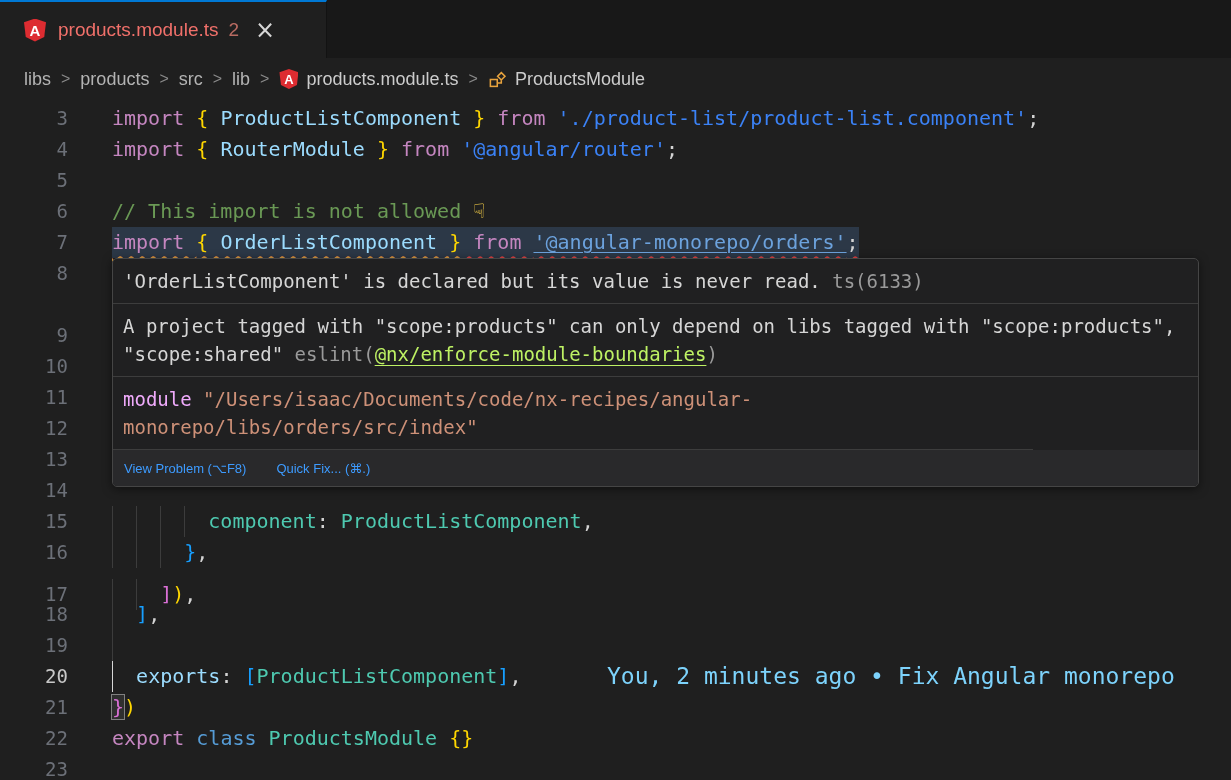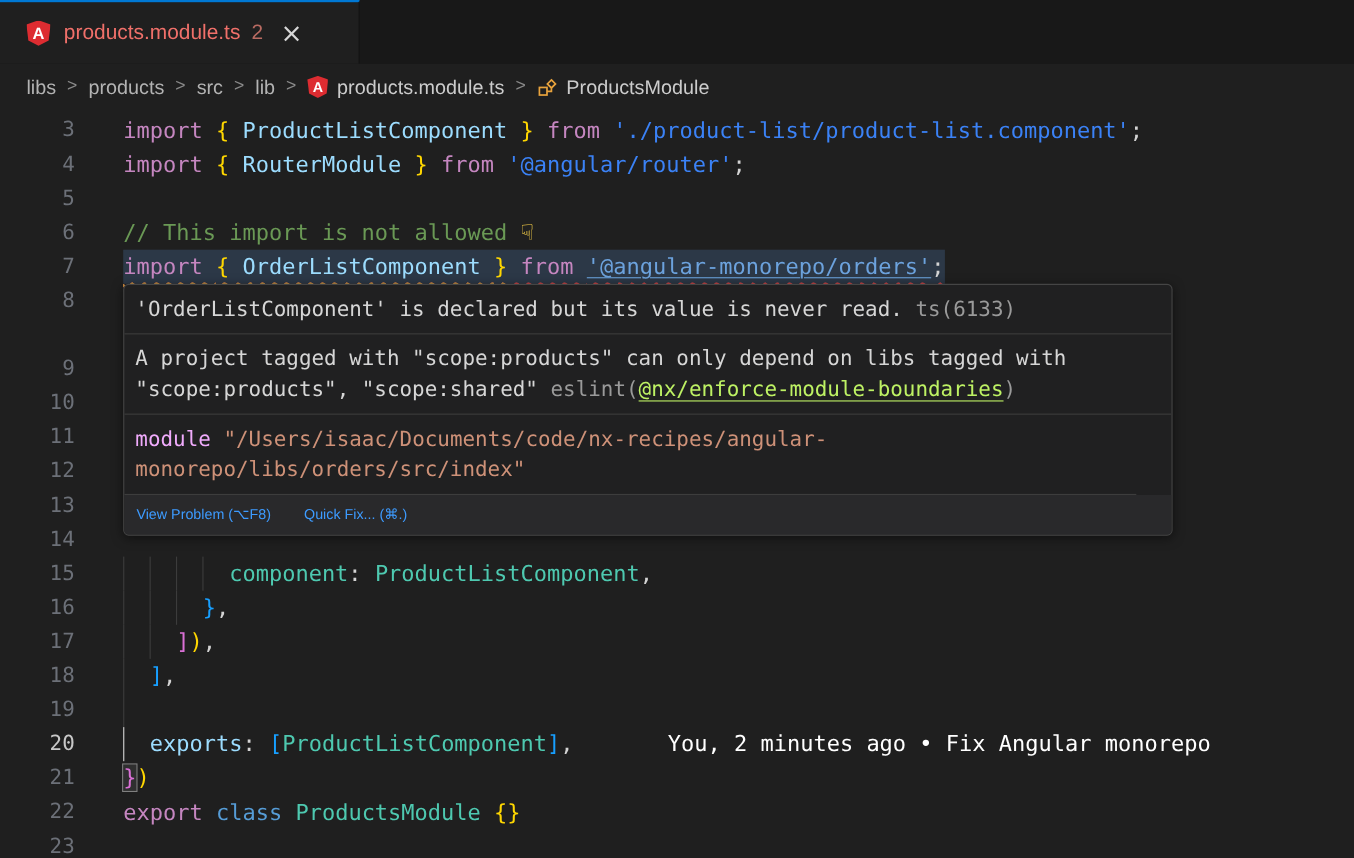--- a/index.html
+++ b/index.html
@@ -53,24 +53,24 @@
   .tok-b2m { color:#DA70D6; outline:1px solid #808080; background:rgba(120,120,120,0.18); }
   .tok-emoji { color:#ffd64a; font-family:"DejaVu Sans",sans-serif; }
   .tok-strlink { color:#6ca2dd; text-decoration:underline; text-decoration-color:#6ca2dd;
                  text-underline-offset:3px; text-decoration-thickness:1px; }
 
   .hl-line { background:rgba(70,110,155,0.32); }
   .sq-err  { text-decoration:underline wavy #e54545; text-underline-offset:7px; text-decoration-thickness:1.5px; }
   .sq-warn { text-decoration:underline wavy #d7a141; text-underline-offset:7px; text-decoration-thickness:1.5px; }
 
   .blame { position:absolute; left:607px; top:0; font-family:"DejaVu Sans Mono",monospace;
-           font-size:20px; line-height:31px; color:#ffffff; }
-
-  
-  .hover { position:absolute; left:112px; top:258px; width:954px; background:#202021;
+           font-size:23px; line-height:31px; color:#7dd3fc; }
+
+  
+  .hover { position:absolute; left:112px; top:258px; width:1087px; background:#202021;
            border:1px solid #454545; border-radius:5px; z-index:10; overflow:hidden;
            box-shadow:0 2px 10px rgba(0,0,0,0.5); }
   .hover-msg { padding:8px 10px; font-family:"DejaVu Sans Mono",monospace; font-size:19px;
                line-height:28px; color:#d6d6d6; border-bottom:1px solid #3d3d3d;
                overflow-wrap:normal; white-space:normal; }
   .hover-msg .dim { color:#9a9a9a; }
   .hover-msg .link { color:#bef264; text-decoration:underline; text-underline-offset:4px; cursor:pointer; }
   .hover-msg .keyword { color:#f0abfc; }
   .hover-msg .string { color:#CE9178; }
   .hover-msg.narrow { max-width:920px; }
@@ -166,21 +166,21 @@
       <div class="guide" style="left: 184.24px;"></div>
       <div class="code"><span class="tok-pun">        </span><span class="tok-cls">component</span><span class="tok-pun">: </span><span class="tok-cls">ProductListComponent</span><span class="tok-pun">,</span></div>
     </div>
     <div class="row" style="top: 437px;">
       <div class="ln">16</div>
       <div class="guide" style="left: 112px;"></div>
       <div class="guide" style="left: 136.08px;"></div>
       <div class="guide" style="left: 160.16px;"></div>
       <div class="code"><span class="tok-pun">      </span><span class="tok-b3">}</span><span class="tok-pun">,</span></div>
     </div>
-    <div class="row" style="top: 468px;">
+    <div class="row" style="top: 479px;">
       <div class="ln">17</div>
       <div class="guide" style="left: 112px;"></div>
       <div class="guide" style="left: 136.08px;"></div>
       <div class="code"><span class="tok-pun">    </span><span class="tok-b2">]</span><span class="tok-b1">)</span><span class="tok-pun">,</span></div>
     </div>
     <div class="row" style="top: 499px;">
       <div class="ln">18</div>
       <div class="guide" style="left: 112px;"></div>
       <div class="code"><span class="tok-pun">  </span><span class="tok-b3">]</span><span class="tok-pun">,</span></div>
     </div>

